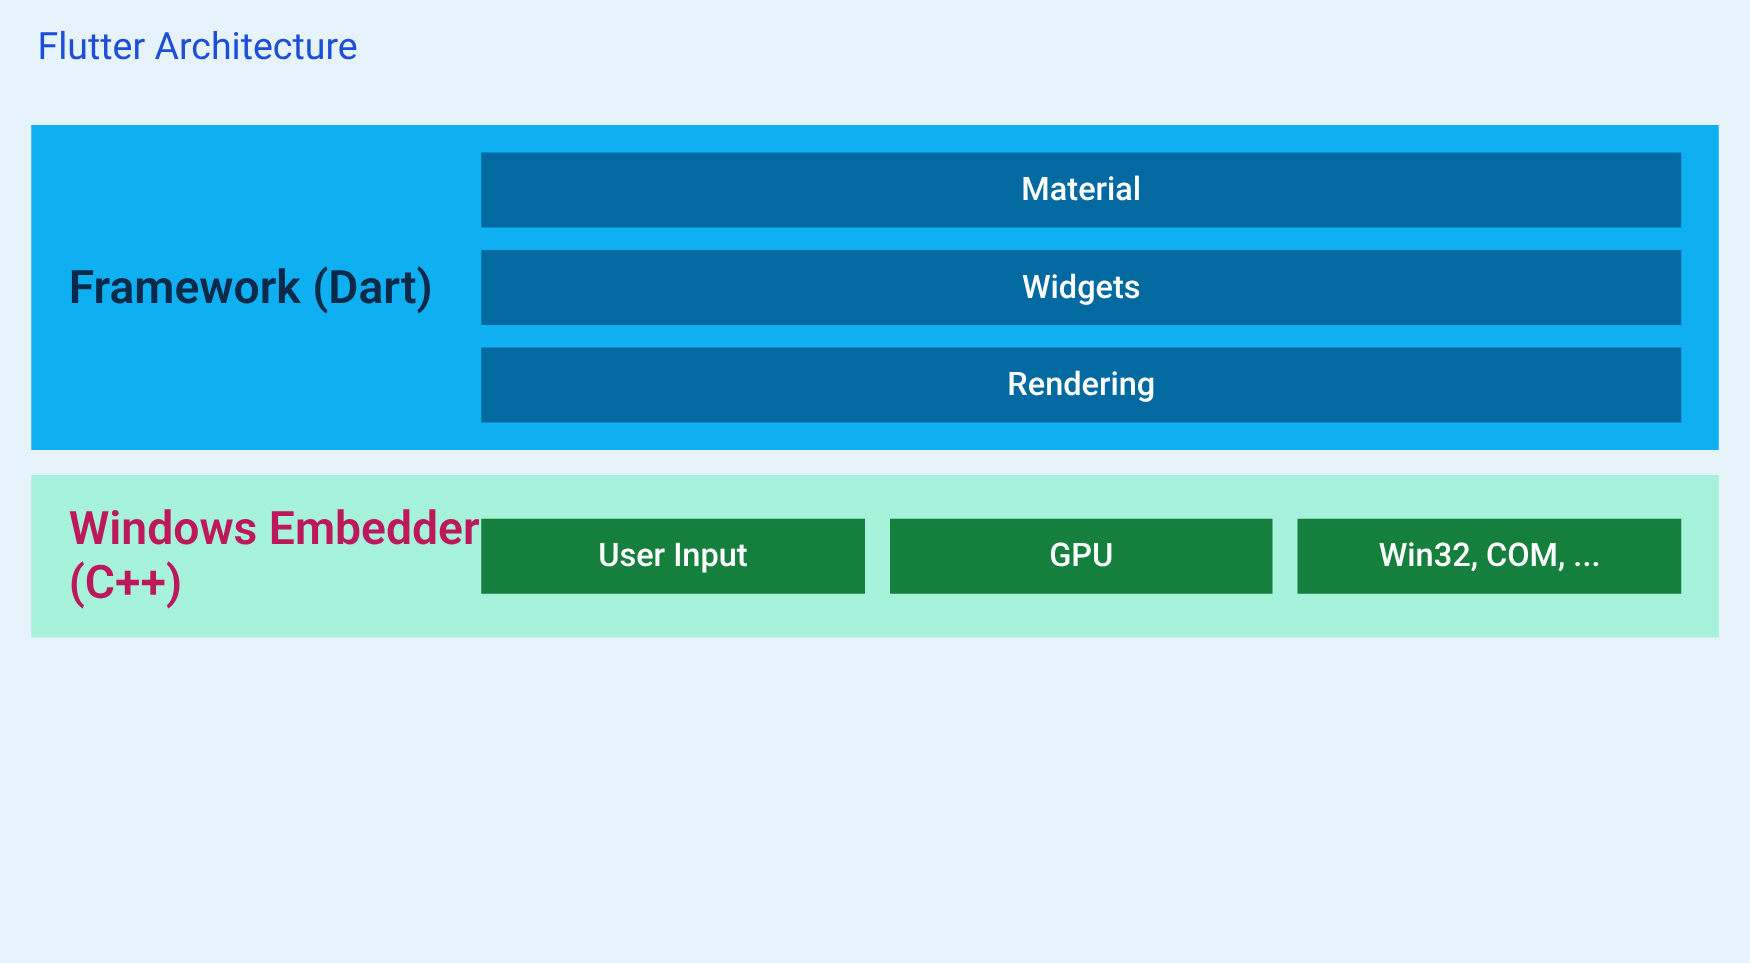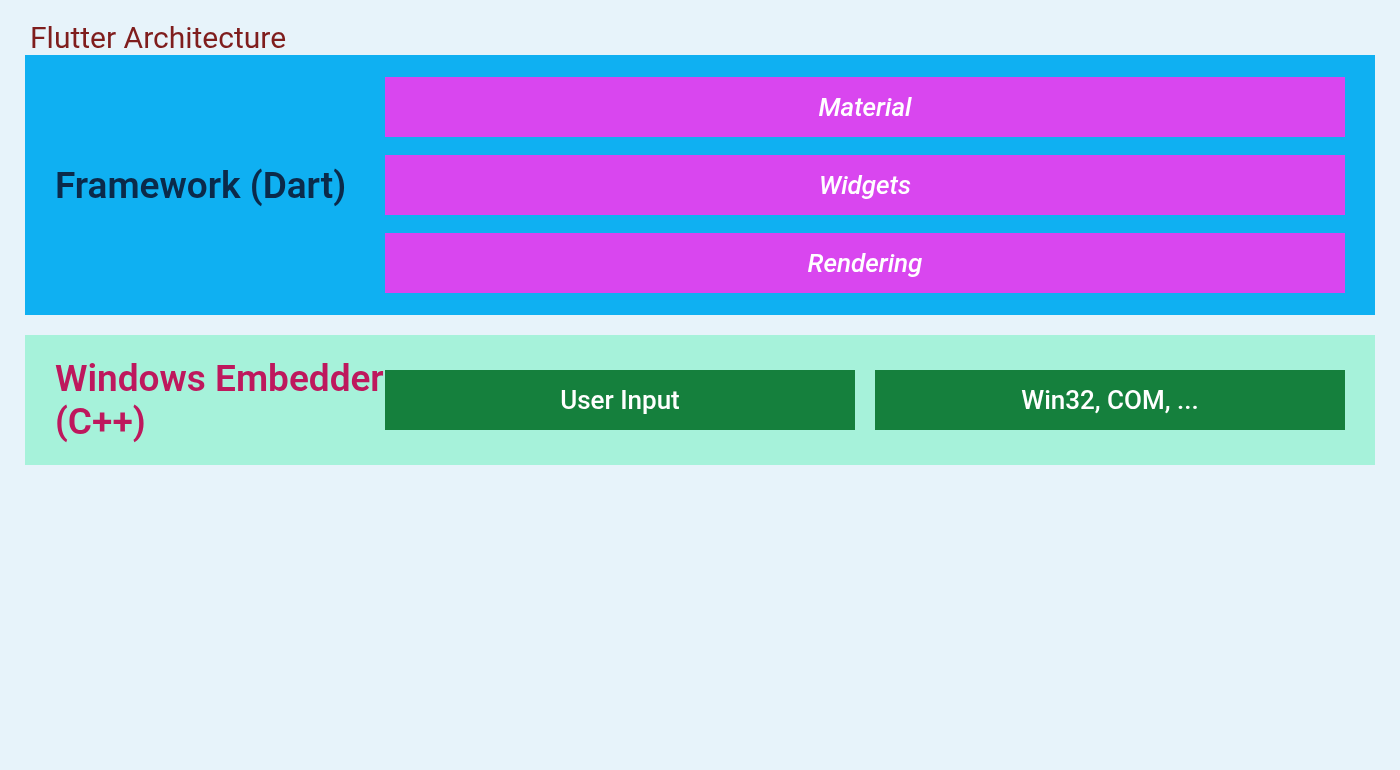--- a/index.html
+++ b/index.html
@@ -9,22 +9,23 @@
     }
     body {
       font-family: -apple-system, BlinkMacSystemFont, 'Segoe UI', Roboto, Arial, sans-serif;
       background: #e7f3fa;
       width: 1400px;
       height: 770px;
       padding: 20px 25px;
     }
     .title {
       font-size: 30px;
-      color: #7f1d1d;
+      color: #1d4ed8;
       font-weight: 400;
+      margin-bottom: 45px;
       margin-left: 5px;
     }
     .layers {
       display: flex;
       flex-direction: column;
       gap: 20px;
     }
     .layer {
       display: flex;
       align-items: center;
@@ -56,22 +57,21 @@
     }
 
     
     .layer-framework {
       background: #0fb0f2;
     }
     .layer-framework .layer-label {
       color: #0b2a4a;
     }
     .layer-framework .block {
-      background: #d946ef;
-      font-style: italic;
+      background: #0369a1;
     }
 
     
     .layer-engine {
       background: #8fdaf7;
     }
     .layer-engine .layer-label {
       color: #0b2a4a;
     }
     .layer-engine .block {
@@ -110,18 +110,19 @@
       </div>
     </div>
   </div>
 
 
   <div class="layer layer-embedder">
     <div class="layer-label">Windows Embedder (C++)</div>
     <div class="layer-content">
       <div class="row">
         <div class="block">User Input</div>
+        <div class="block">GPU</div>
         <div class="block">Win32, COM, ...</div>
       </div>
     </div>
   </div>
 
 </div>
 
 </body></html>

